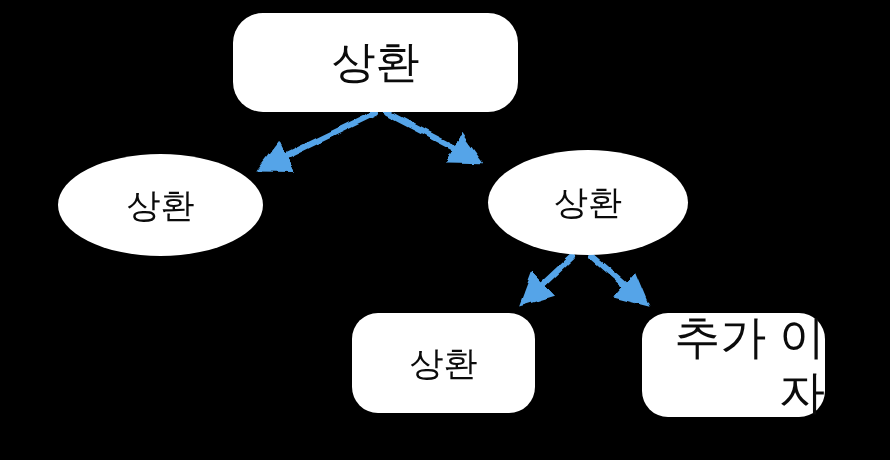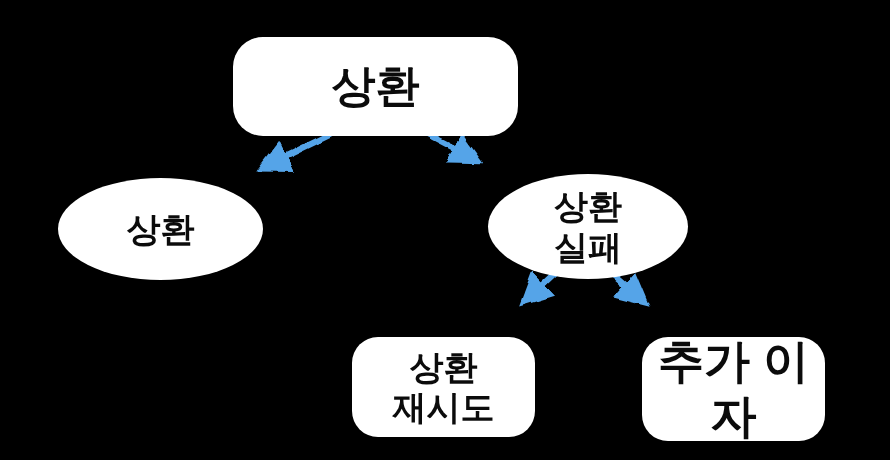--- a/index.html
+++ b/index.html
@@ -10,24 +10,23 @@
     overflow:hidden;
     font-family:"Liberation Sans","DejaVu Sans",sans-serif;
   }
   .edges{position:absolute;left:0;top:0;width:890px;height:460px;}
   .node{
     position:absolute;
     background:var(--node-fill,#ffffff);
     color:var(--text,#0b0b0b);
     display:flex;flex-direction:column;
     align-items:center;justify-content:center;
-    font-weight:bold;text-align:center;
+    font-weight:normal;text-align:right;
     line-height:1.2;
     box-sizing:border-box;
-    margin-top:24px;
   }
   .node span{display:block;}
   .node-root{
     left:233px;top:13px;width:285px;height:99px;
     border-radius:30px;font-size:44px;
   }
   .node-success{
     left:58px;top:154px;width:205px;height:102px;
     border-radius:50%;font-size:34px;line-height:1.18;
   }
@@ -70,25 +69,23 @@
   <div class="node node-root">
     <span>상환</span>
   </div>
 
   <div class="node node-success">
     <span>상환</span>
   </div>
 
   <div class="node node-failure">
     <span>상환</span>
-    <span>실패</span>
   </div>
 
   <div class="node node-retry">
     <span>상환</span>
-    <span>재시도</span>
   </div>
 
   <div class="node node-extra">
     <span>추가 이자</span>
   </div>
 
 </div>
 
 </body></html>

